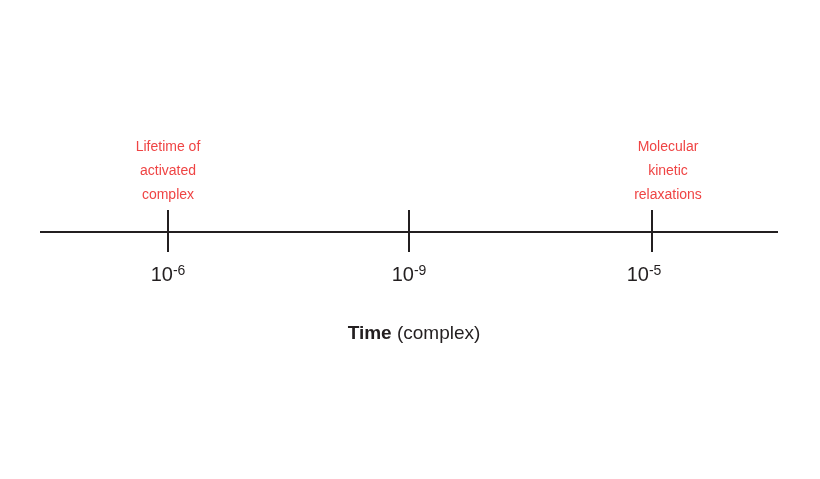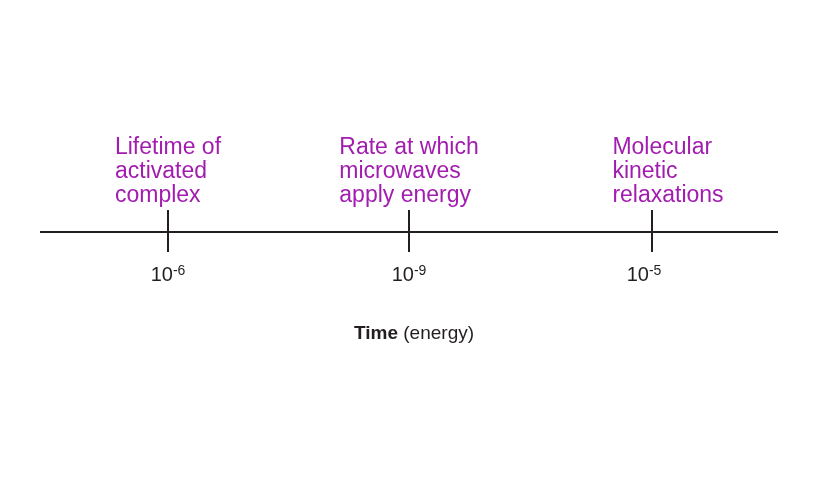--- a/index.html
+++ b/index.html
@@ -31,24 +31,25 @@
     height: 42px;
     background: #231f20;
   }
   .tick-1 { left: 167px; }
   .tick-2 { left: 408px; }
   .tick-3 { left: 651px; }
   .mark-label {
     position: absolute;
     top: 134px;
     transform: translateX(-50%);
+    text-align: center;
     white-space: pre-line;
-    font-size: 23px;
+    font-size: 14px;
     line-height: 24px;
-    color: #a21caf;
+    color: #ef4444;
   }
   .mark-label-1 { left: 168px; }
   .mark-label-2 { left: 409px; }
   .mark-label-3 { left: 652px; margin-left: 16px; }
   .mark-value {
     position: absolute;
     top: 263px;
     transform: translateX(-50%);
     font-size: 20px;
     color: #231f20;
@@ -76,23 +77,20 @@
   .axis-caption .bold { font-weight: bold; }
 </style>
 </head>
 <body>
 
 <div class="figure">
 
   <div class="mark-label mark-label-1">Lifetime of
 activated
 complex</div>
-  <div class="mark-label mark-label-2">Rate at which
-microwaves
-apply energy</div>
   <div class="mark-label mark-label-3">Molecular
 kinetic
 relaxations</div>
 
   <div class="axis-line"></div>
 
   <div class="tick tick-1"></div>
   <div class="tick tick-2"></div>
   <div class="tick tick-3"></div>
 
@@ -100,16 +98,16 @@
     <span>10</span><sup>-6</sup>
   </div>
   <div class="mark-value mark-value-2">
     <span>10</span><sup>-9</sup>
   </div>
   <div class="mark-value mark-value-3">
     <span>10</span><sup>-5</sup>
   </div>
 
   <div class="axis-caption">
-    <span class="bold">Time</span><span> (energy)</span>
+    <span class="bold">Time</span><span> (complex)</span>
   </div>
 
 </div>
 
 </body></html>

